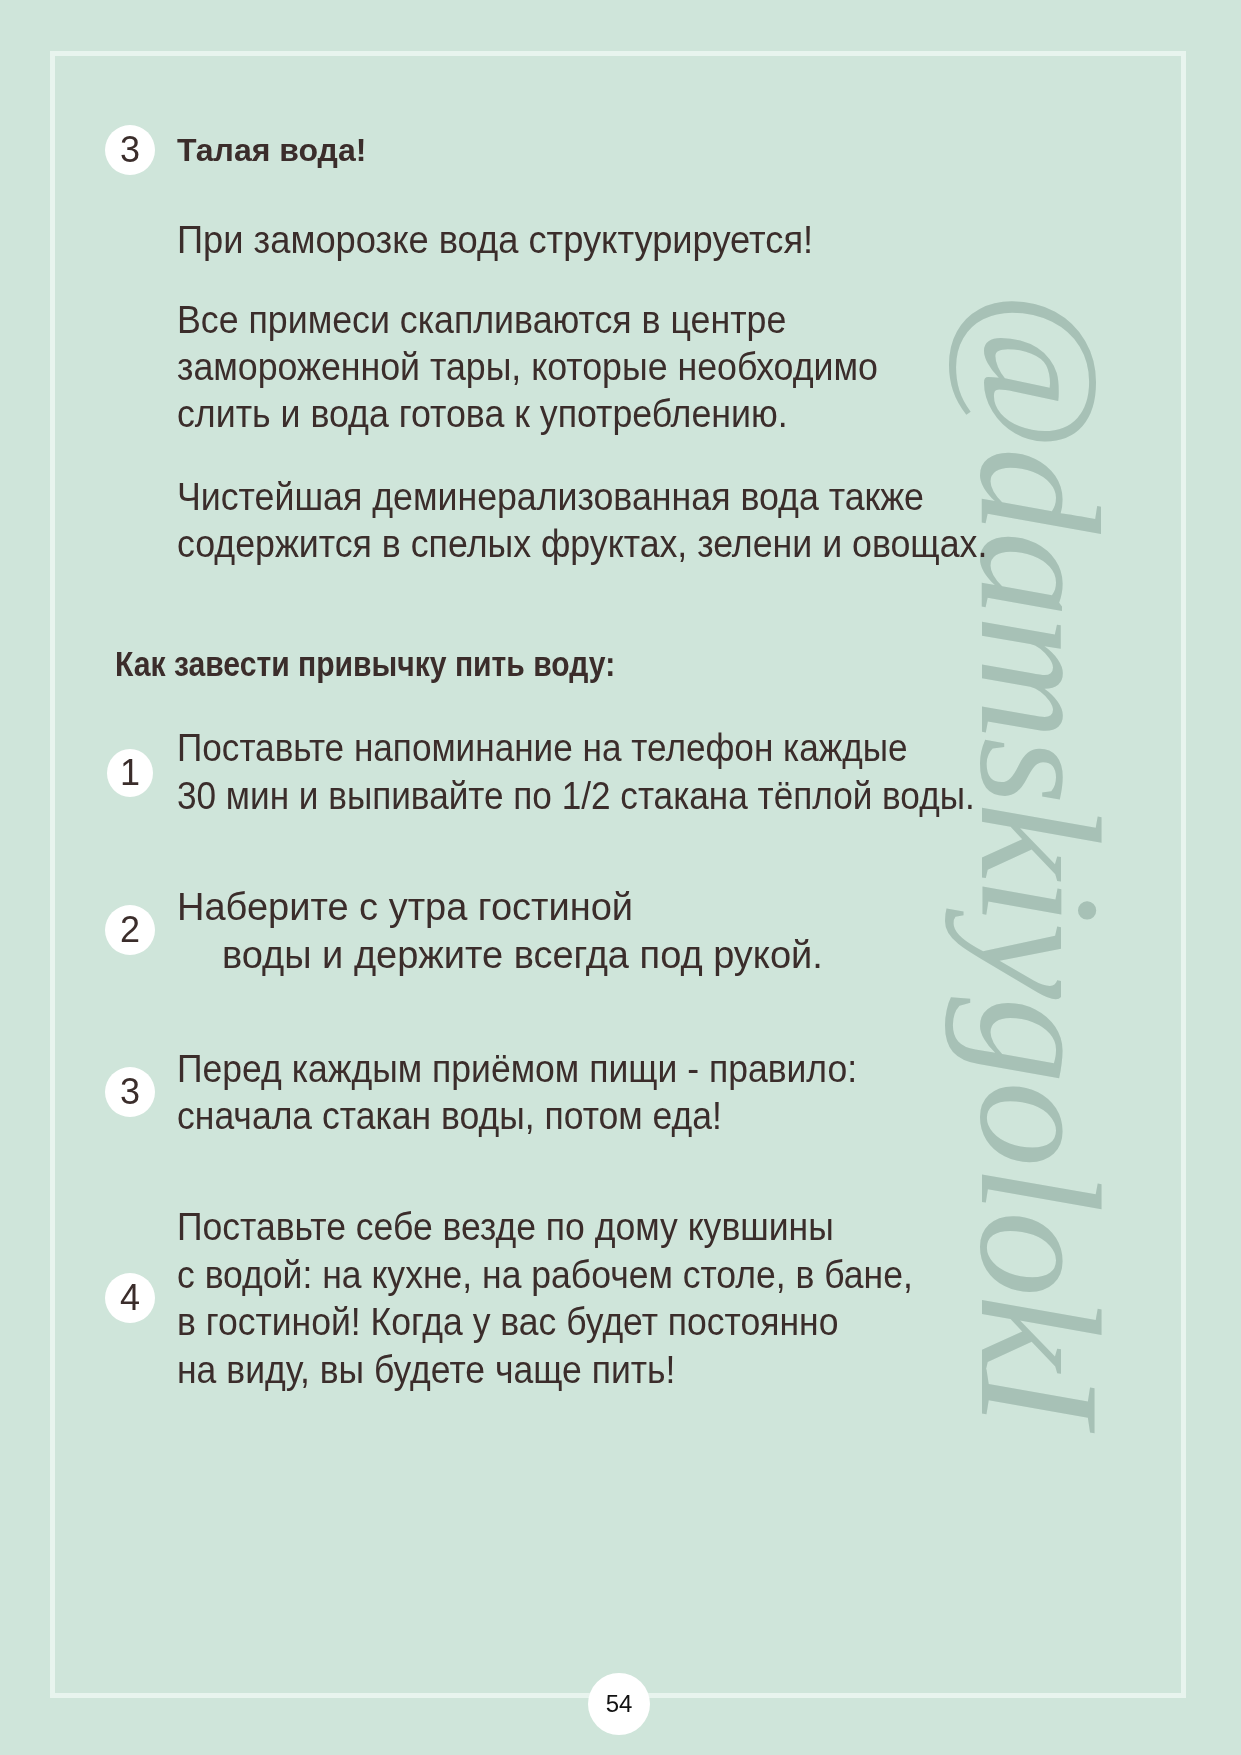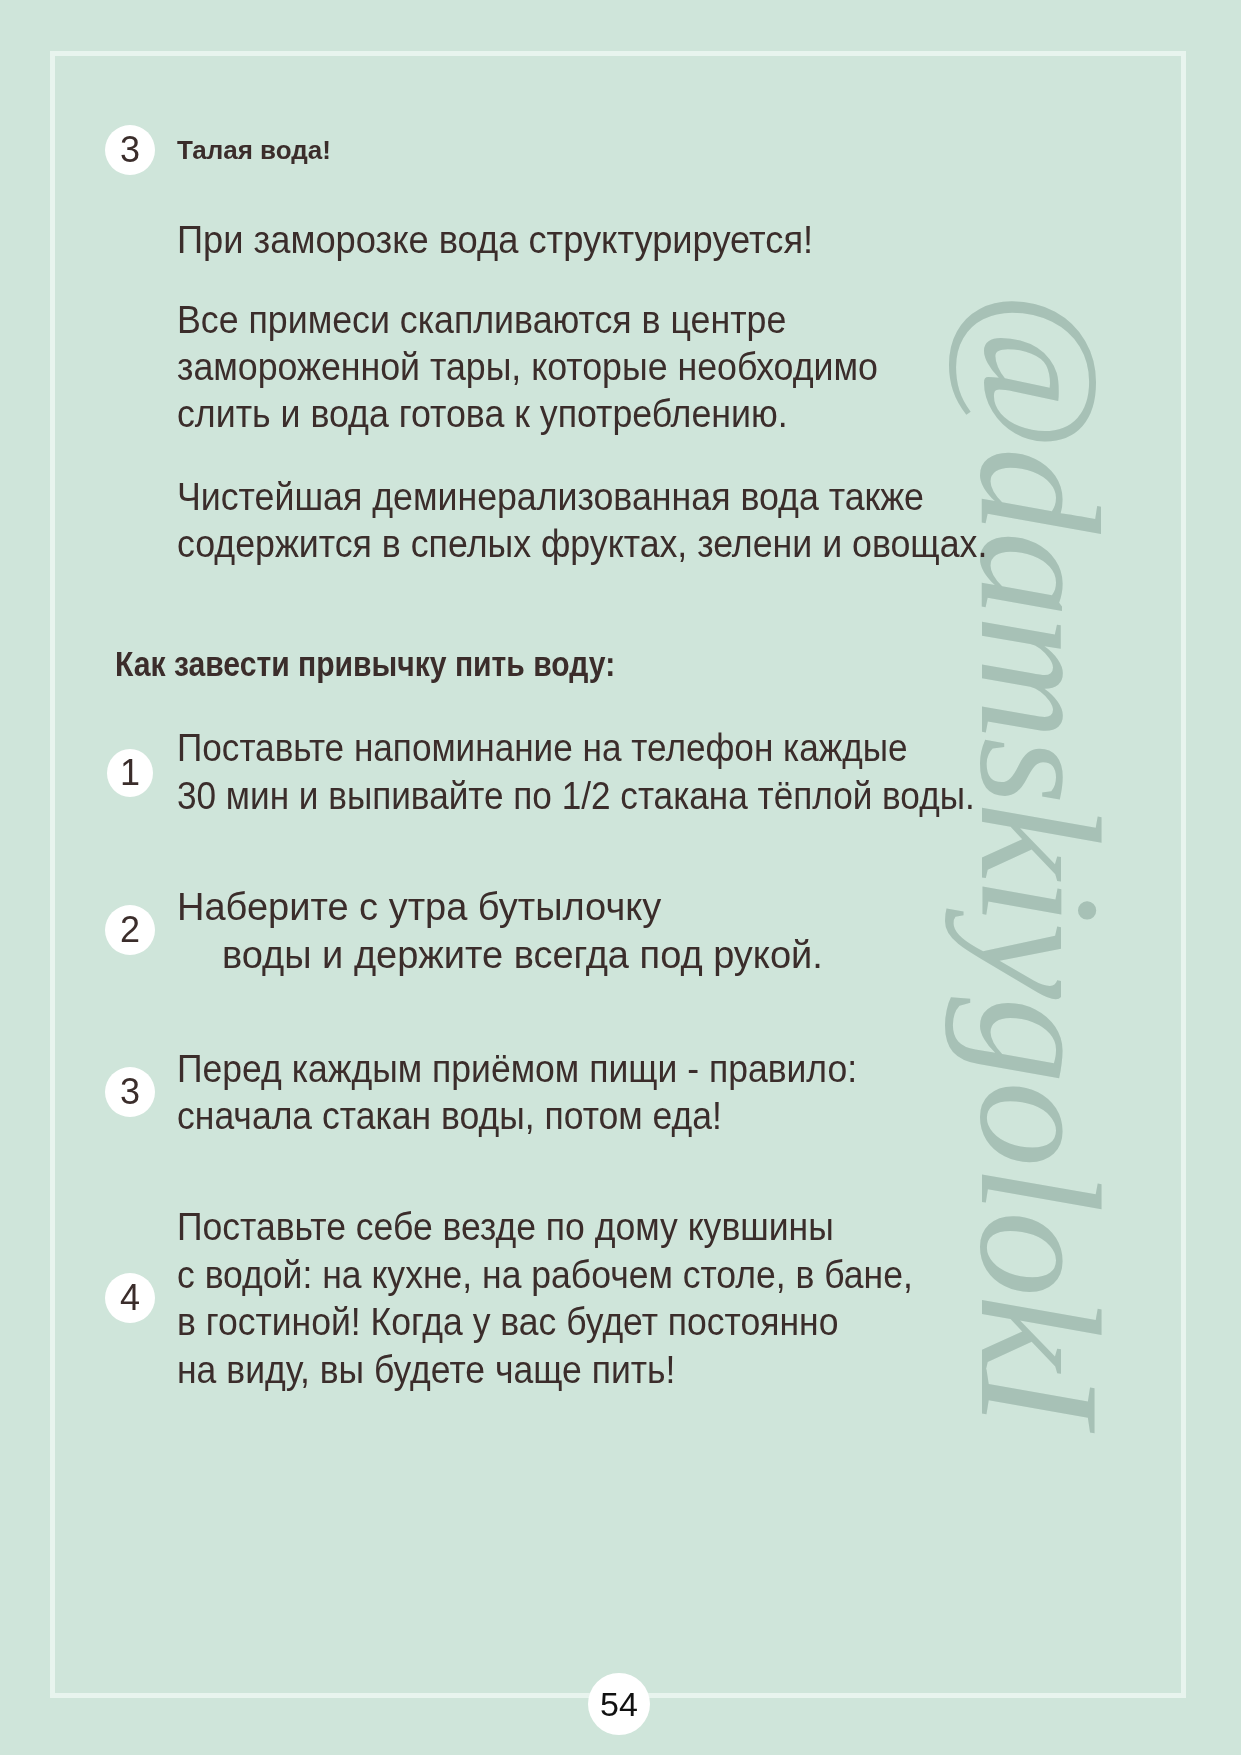--- a/index.html
+++ b/index.html
@@ -32,50 +32,50 @@
     position:absolute; width:50px; height:50px; border-radius:50%;
     background:#ffffff; color:#3b2d2b;
     display:flex; align-items:center; justify-content:center;
     font-size:36px; transform:translate(-50%,-50%);
   }
   .pageno {
     position:absolute; left:619px; top:1704px; width:62px; height:62px;
     border-radius:50%; background:#ffffff; color:#111;
     transform:translate(-50%,-50%);
     display:flex; align-items:center; justify-content:center;
-    font-size:34px;
+    font-size:24px;
   }
 </style>
 </head>
 <body>
 
 <div class="frame"></div>
 
 <div class="watermark">@damskiygolokI</div>
 
 <div class="circle" style="left:130px; top:150px;">3</div>
-<div class="line bold" style="top:127px; font-size:26px;">Талая вода!</div>
+<div class="line bold" style="top:127px; font-size:32px;">Талая вода!</div>
 
 <div class="line" style="top:217px; transform:scaleX(0.955);">При заморозке вода структурируется!</div>
 
 <div class="line" style="top:297px; transform:scaleX(0.94);">Все примеси скапливаются в центре</div>
 <div class="line" style="top:344px; transform:scaleX(0.94);">замороженной тары, которые необходимо</div>
 <div class="line" style="top:391px; transform:scaleX(0.94);">слить и вода готова к употреблению.</div>
 
 <div class="line" style="top:474px; transform:scaleX(0.94);">Чистейшая деминерализованная вода также</div>
 <div class="line" style="top:521px; transform:scaleX(0.94);">содержится в спелых фруктах, зелени и овощах.</div>
 
 <div class="line bold" style="left:115px; top:641px; font-size:35px; transform:scaleX(0.86);">Как завести привычку пить воду:</div>
 
 <div class="circle" style="left:130px; top:773px; width:46px; height:48px;">1</div>
 <div class="line" style="top:725px; transform:scaleX(0.925);">Поставьте напоминание на телефон каждые</div>
 <div class="line" style="top:773px; transform:scaleX(0.925);">30 мин и выпивайте по 1/2 стакана тёплой воды.</div>
 
 <div class="circle" style="left:130px; top:930px;">2</div>
-<div class="line" style="top:884px;">Наберите с утра бутылочку</div>
+<div class="line" style="top:884px;">Наберите с утра гостиной</div>
 <div class="line" style="top:932px;margin-left:45px;">воды и держите всегда под рукой.</div>
 
 <div class="circle" style="left:130px; top:1092px;">3</div>
 <div class="line" style="top:1046px; transform:scaleX(0.935);">Перед каждым приёмом пищи - правило:</div>
 <div class="line" style="top:1093px; transform:scaleX(0.935);">сначала стакан воды, потом еда!</div>
 
 <div class="circle" style="left:130px; top:1298px;">4</div>
 <div class="line" style="top:1204px; transform:scaleX(0.935);">Поставьте себе везде по дому кувшины</div>
 <div class="line" style="top:1252px; transform:scaleX(0.935);">с водой: на кухне, на рабочем столе, в бане,</div>
 <div class="line" style="top:1299px; transform:scaleX(0.935);">в гостиной! Когда у вас будет постоянно</div>

